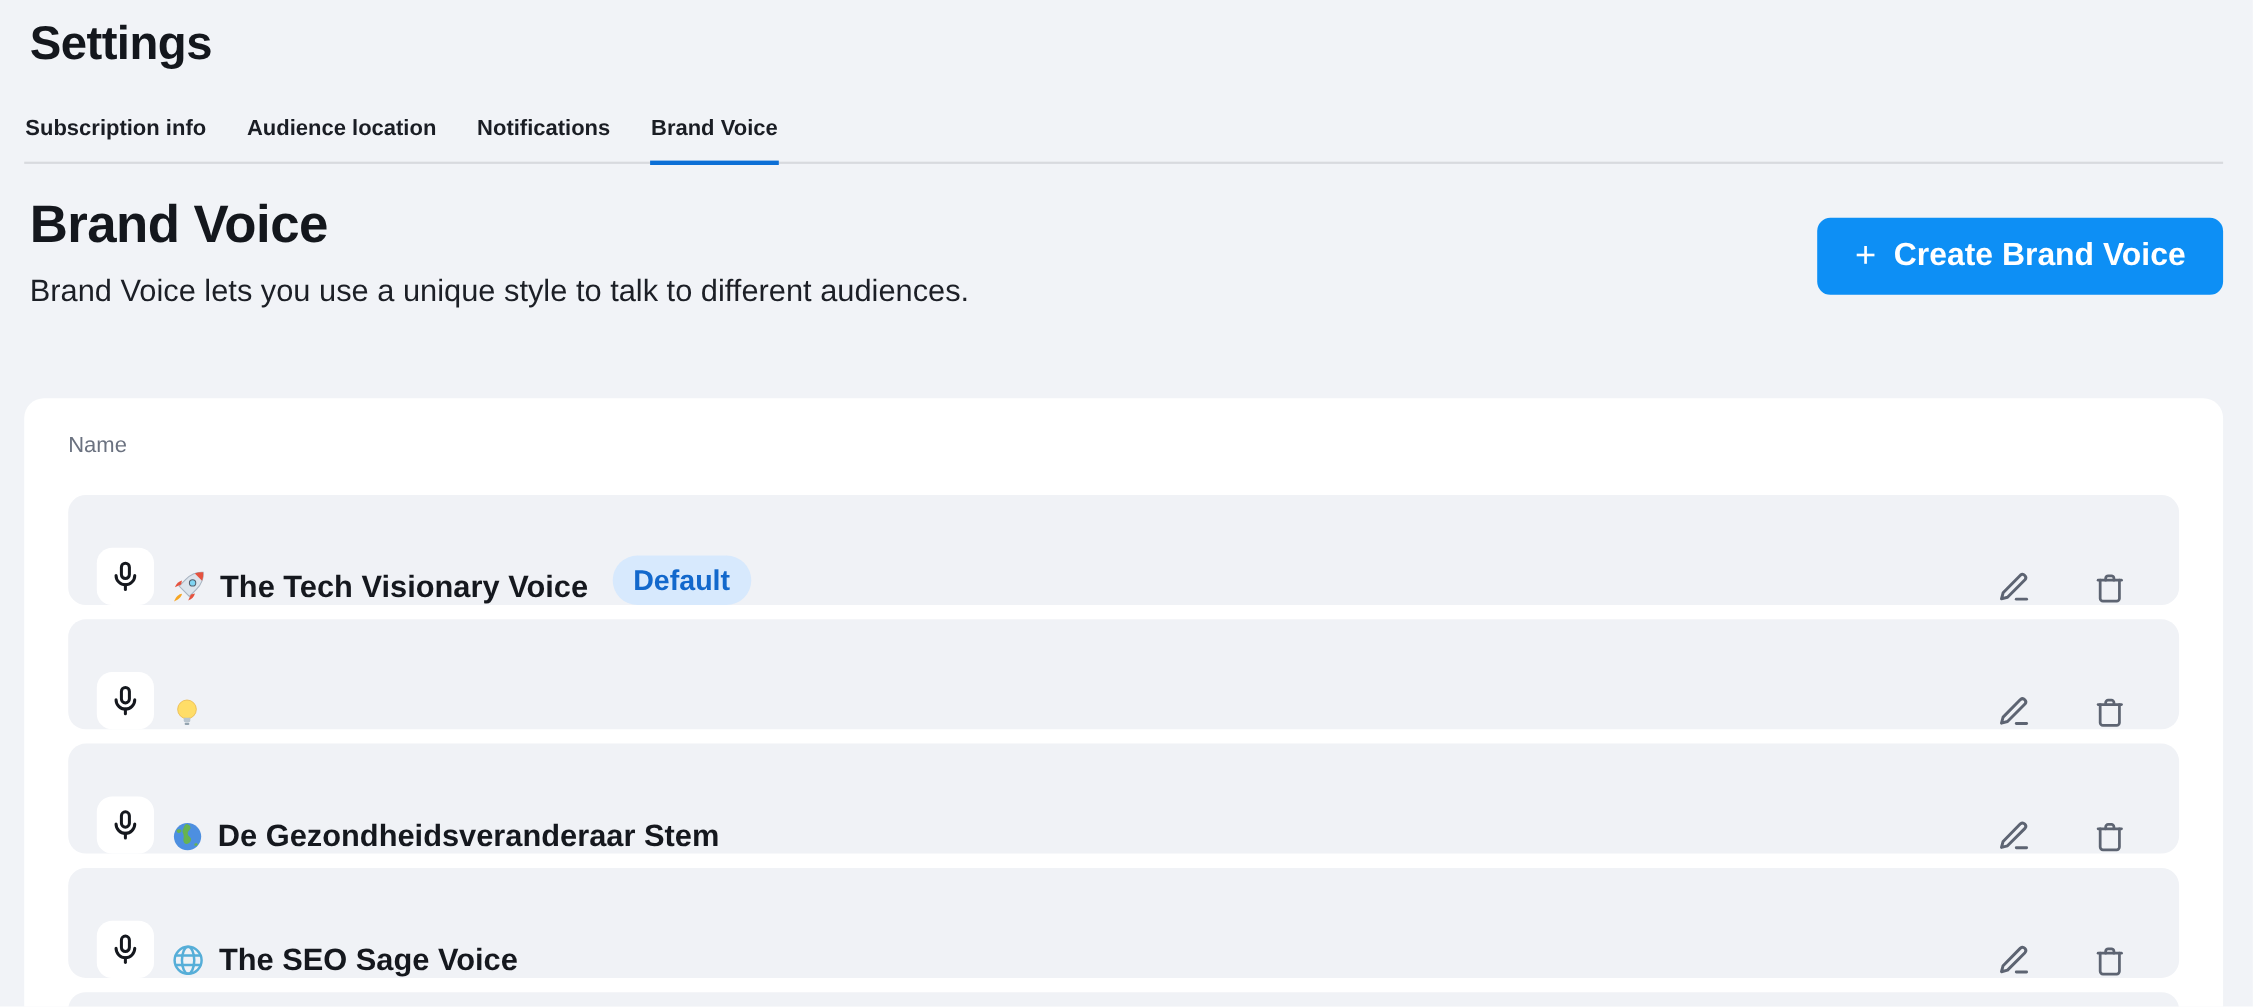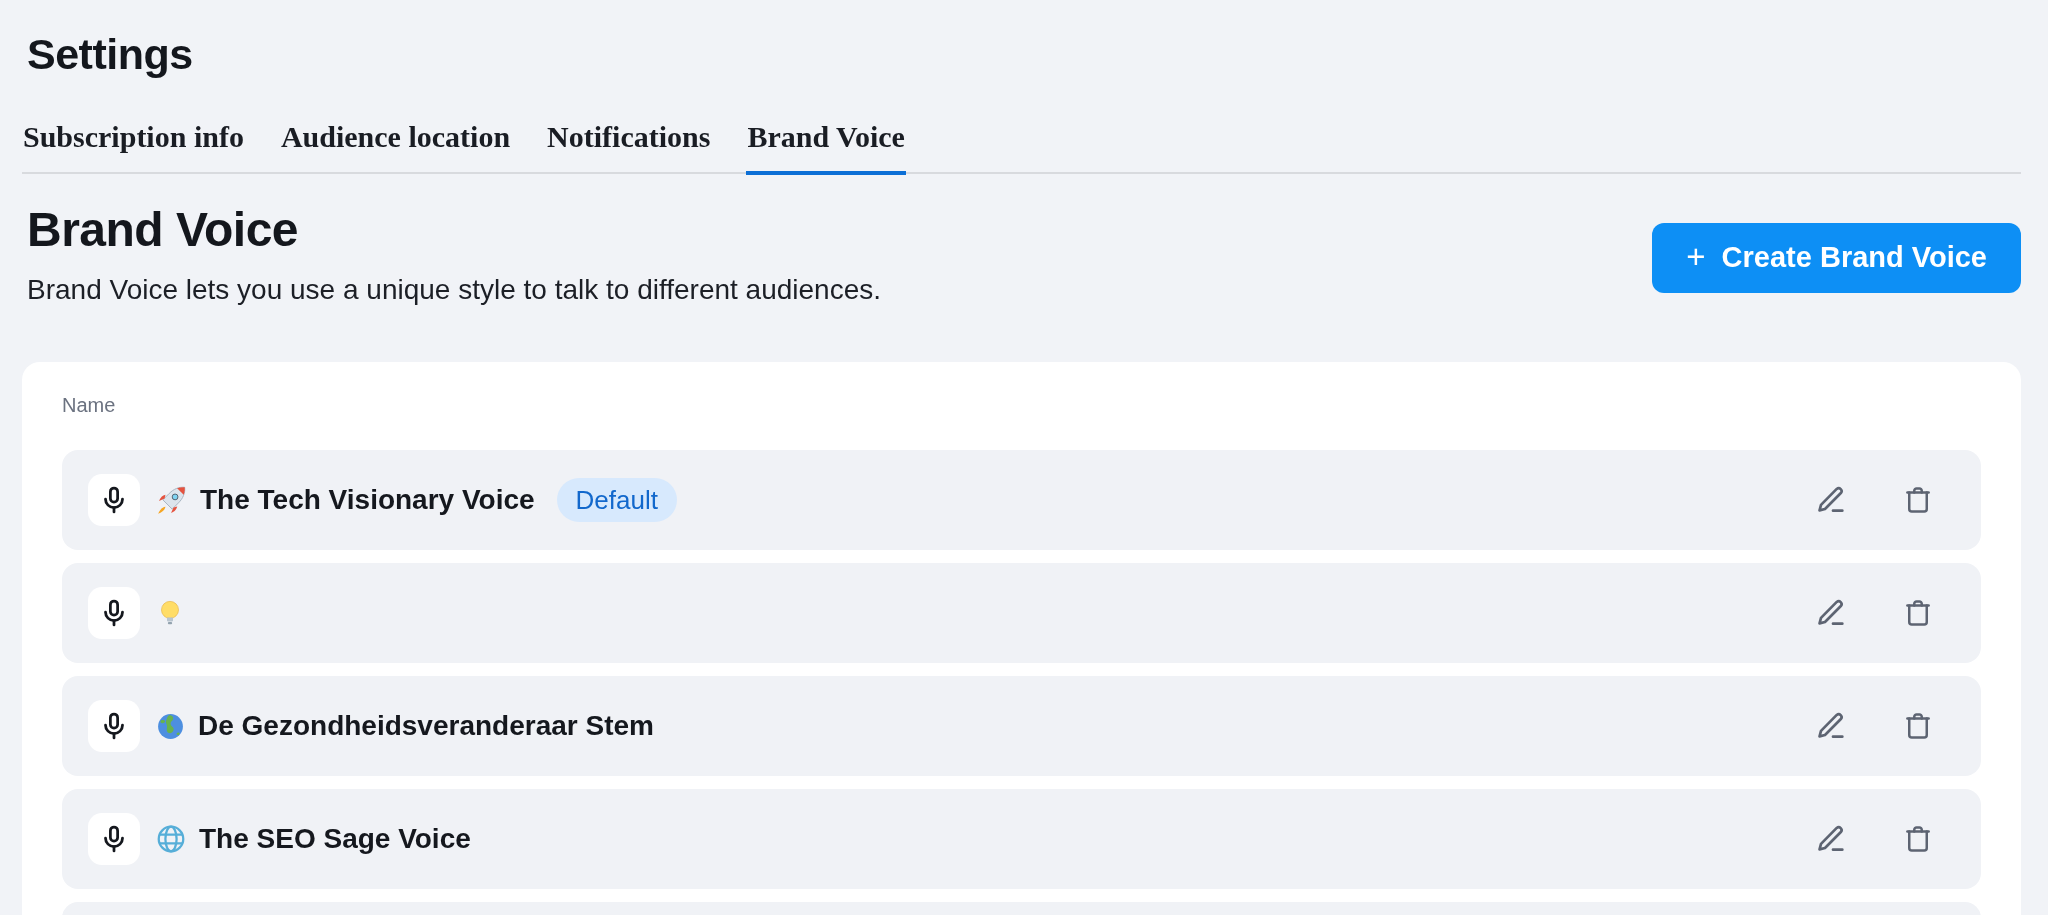--- a/index.html
+++ b/index.html
@@ -3,37 +3,37 @@
 <meta charset="utf-8">
 <style>
   html,body{margin:0;padding:0;}
   body{
     width:2048px;height:915px;overflow:hidden;
     background:#f1f3f7;
     font-family:"Liberation Sans",sans-serif;
     color:#15181e;
     position:relative;
   }
-  .page{padding:28px 27px 0 27px;}
+  .page{padding:14px 27px 0 27px;}
   .settings-title{
     font-size:43px;font-weight:700;letter-spacing:-0.5px;
     margin:0;color:#14171d;line-height:1.25;
   }
   
   .tabs{
     display:flex;gap:35px;margin-top:38px;
     border-bottom:2px solid #d8dade;
     margin-left:-5px;padding-left:0;
   }
   .tab{
-    font-size:30px;font-weight:600;color:#1a1d24;
+    font-size:20px;font-weight:600;color:#1a1d24;
     padding:0 1px 17px 1px;
     border-bottom:4px solid transparent;
     margin-bottom:-3px;
-    cursor:pointer;white-space:nowrap;font-family:Liberation Serif, serif;
+    cursor:pointer;white-space:nowrap;
   }
   .tab.active{border-bottom-color:#0c6fd6;}
   
   .section-header{display:flex;justify-content:space-between;align-items:flex-start;margin-top:28px;}
   .section-heading{font-size:48px;font-weight:800;letter-spacing:-0.5px;margin:0;color:#14171d;line-height:1.15;}
   .section-desc{font-size:28px;color:#1c1f26;margin:16px 0 0 0;line-height:1.2;}
   .create-btn{
     display:flex;align-items:center;gap:16px;
     background:#0d8ff5;color:#ffffff;border:none;border-radius:12px;
     font-family:"Liberation Sans",sans-serif;
@@ -44,34 +44,34 @@
   .create-btn .plus{font-size:33px;font-weight:500;line-height:1;position:relative;top:-1px;}
   
   .card{
     position:absolute;left:22px;top:362px;
     width:1999px;height:700px;
     background:#ffffff;border-radius:18px;
     padding:28px 40px 0 40px;box-sizing:border-box;
   }
   .col-header{font-size:20px;color:#6b7280;line-height:30px;margin:0 0 30px 0;font-weight:400;}
   .voice-row{
-    display:flex;align-items:center;
+    display:flex;align-items:flex-end;
     background:#f0f2f6;border-radius:16px;
     height:100px;margin-bottom:13px;
     padding:0 48px 0 26px;box-sizing:border-box;
   }
   .mic-box{
     width:52px;height:52px;background:#ffffff;border-radius:14px;
     display:flex;align-items:center;justify-content:center;flex:0 0 auto;
   }
   .row-emoji{margin-left:15px;display:flex;align-items:center;flex:0 0 auto;}
   .row-name{font-size:28px;font-weight:600;color:#15181e;margin-left:12px;white-space:nowrap;}
   .default-badge{
     margin-left:22px;background:#d7e9fd;color:#1268cc;
-    font-size:26px;font-weight:400;
+    font-size:26px;font-weight:700;
     padding:8px 19px;border-radius:999px;line-height:1.1;
   }
   .row-spacer{flex:1;}
   .row-action{
     background:none;border:none;padding:0;cursor:pointer;
     display:flex;align-items:center;justify-content:center;
   }
   .row-action + .row-action{margin-left:56px;}
   .partial-row{height:100px;margin-bottom:0;}
 </style>

